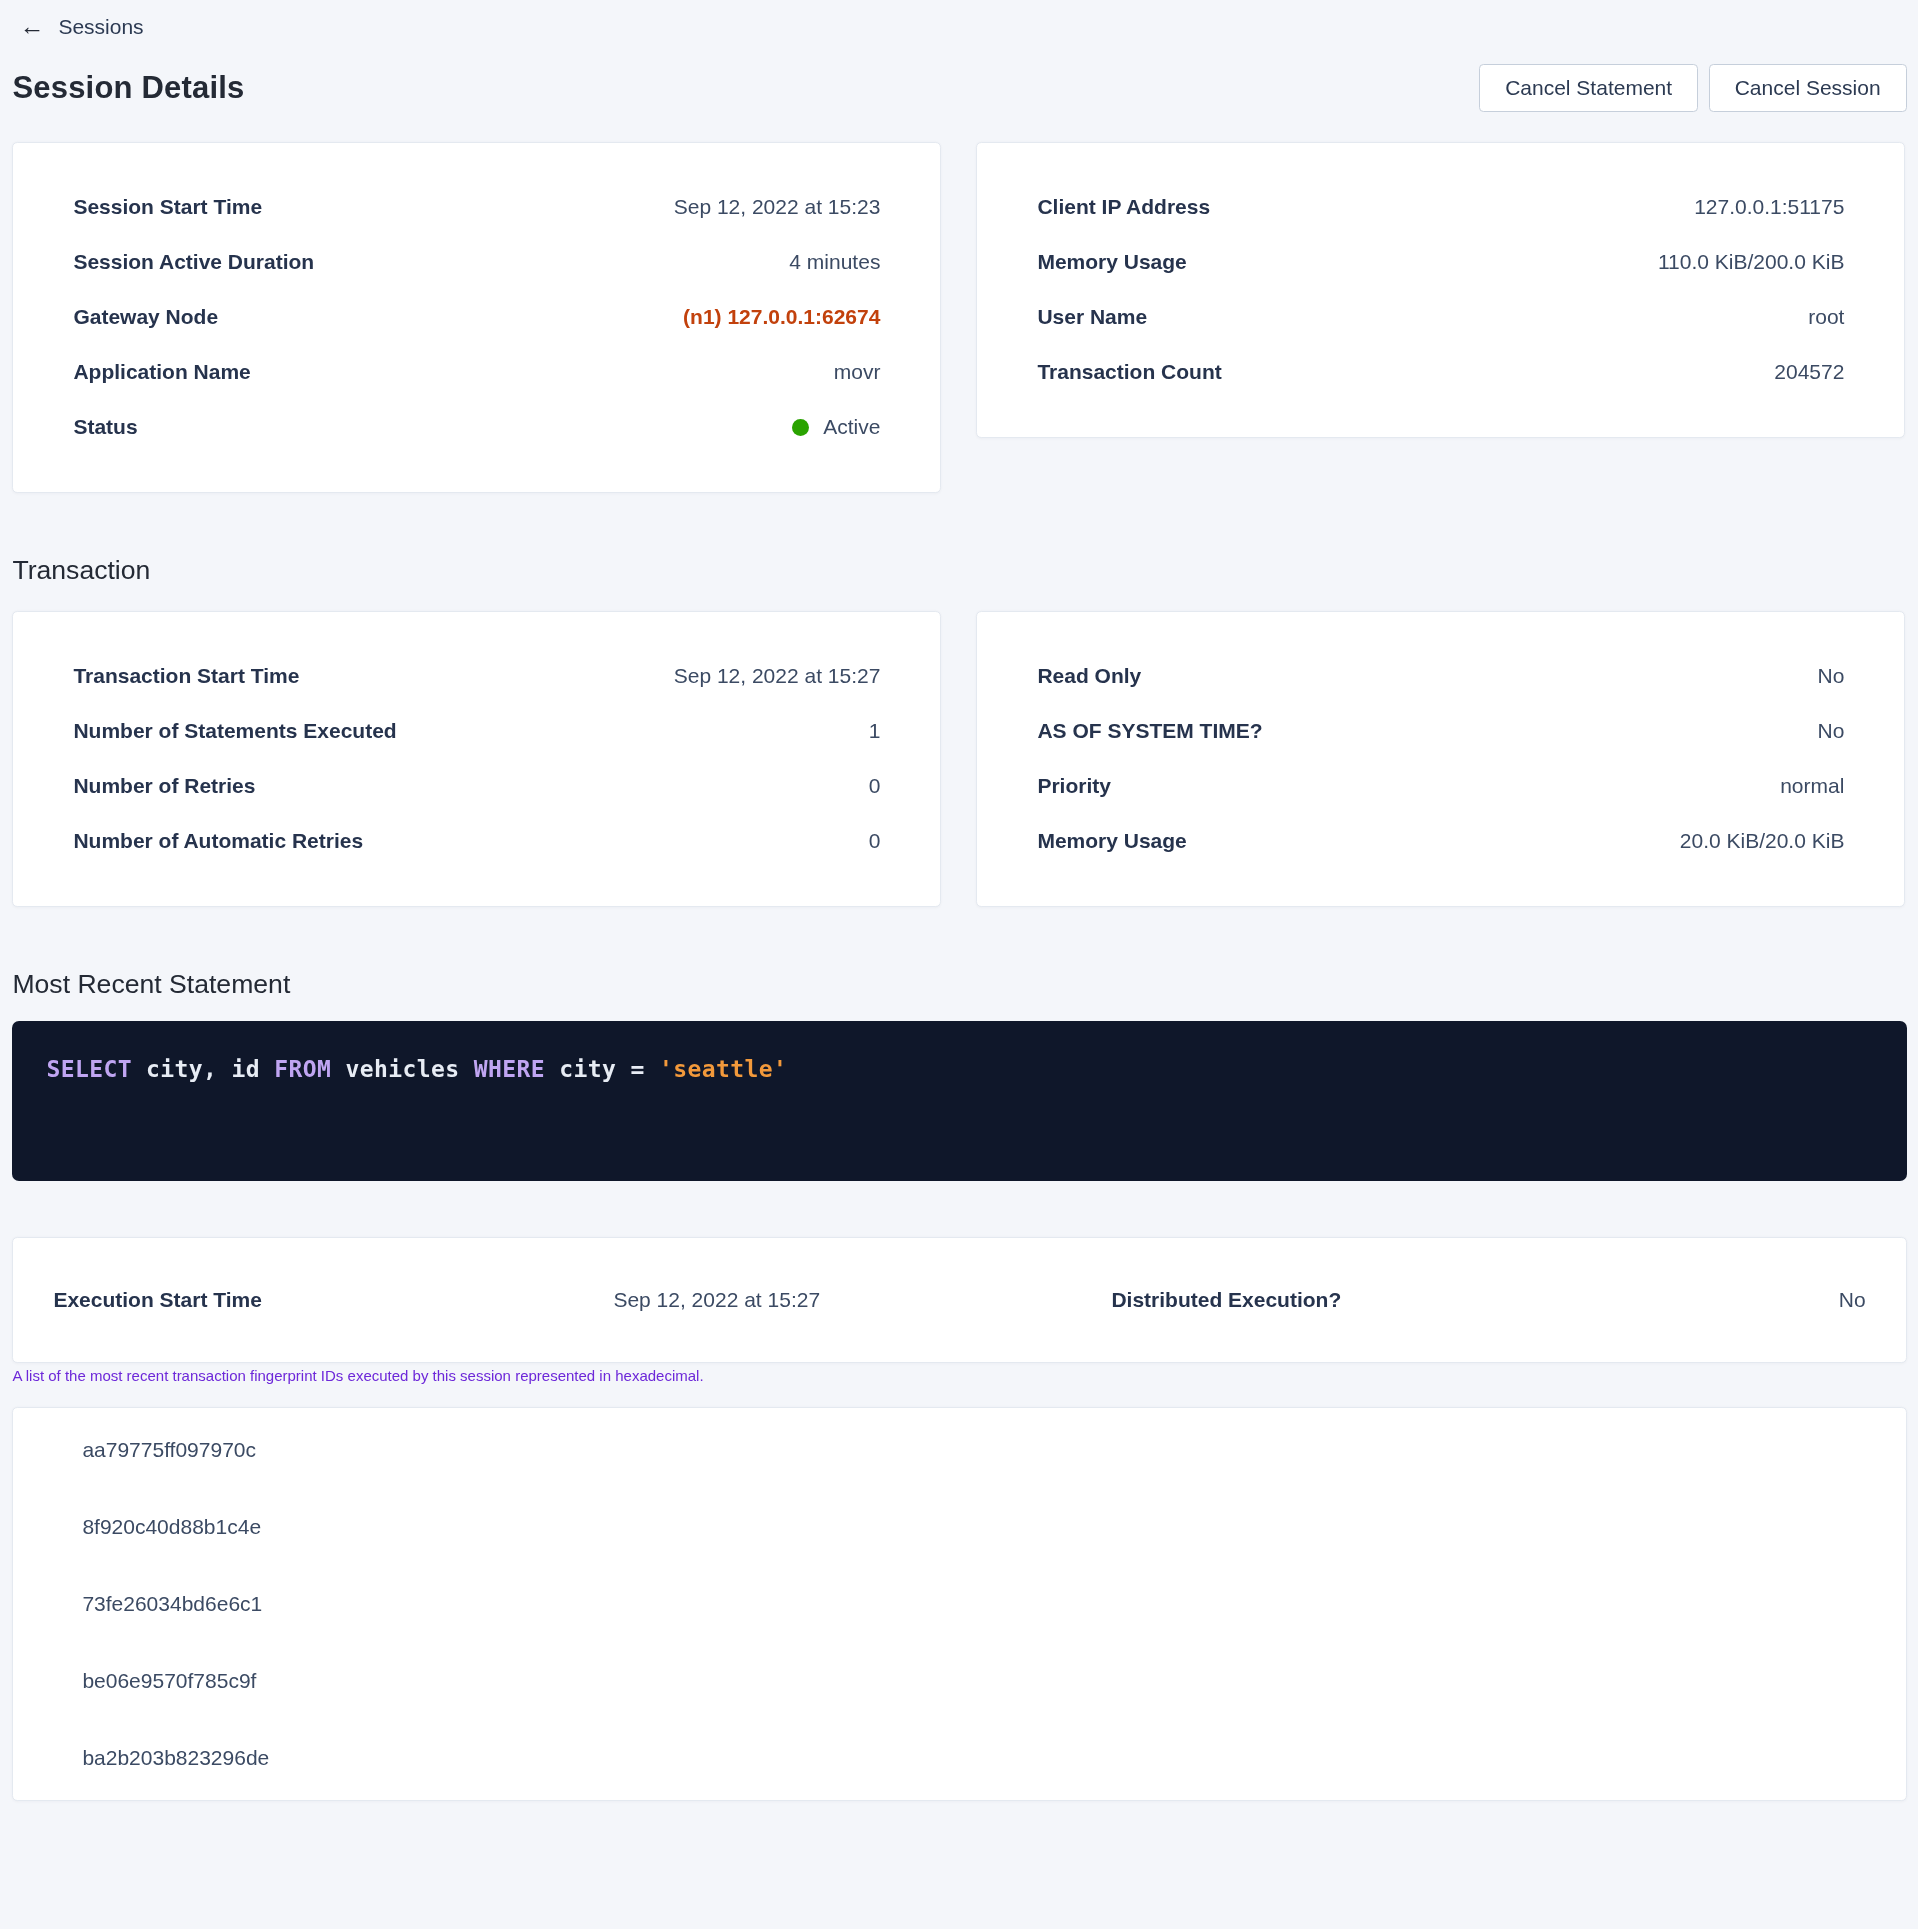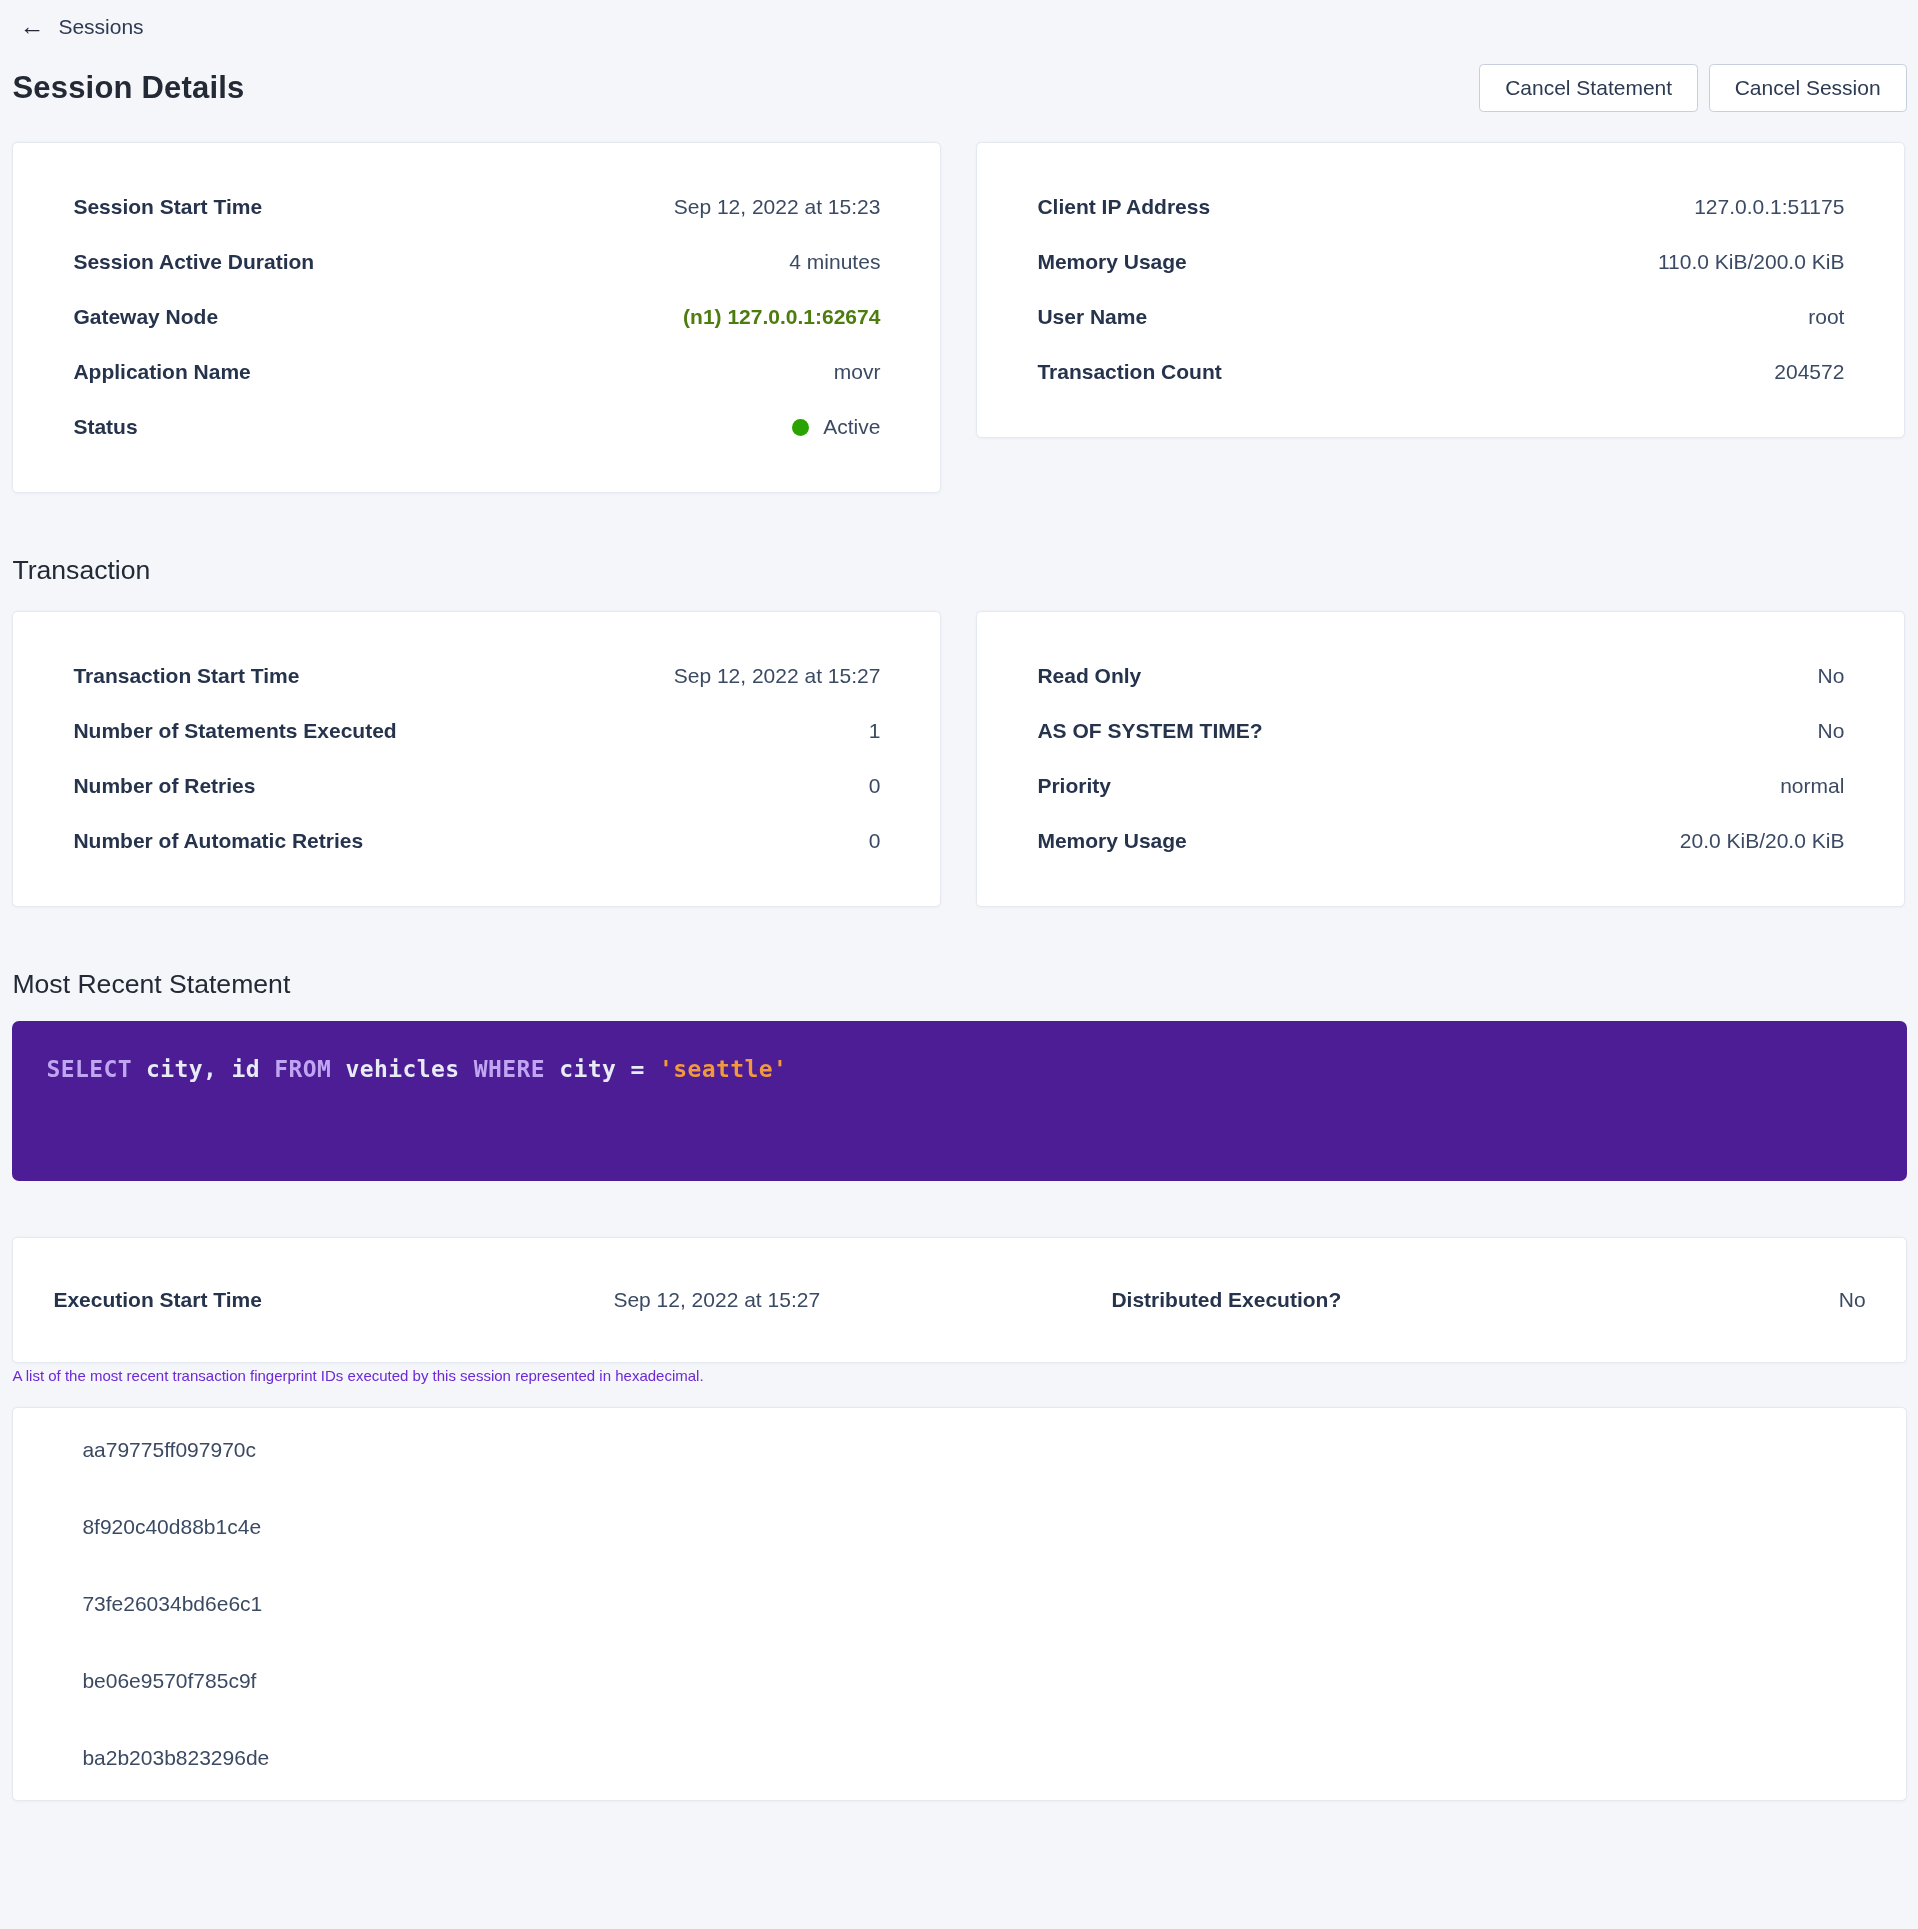--- a/index.html
+++ b/index.html
@@ -68,38 +68,38 @@
     padding: 37px 60px;
   }
   .kv-row {
     display: flex;
     justify-content: space-between;
     align-items: center;
     height: 55px;
   }
   .kv-label { font-size: 21px; font-weight: 700; color: #26334d; }
   .kv-value { font-size: 21px; color: #3b4a63; text-align: right; }
-  .kv-value.link { color: #4d7c0f; font-weight: 700; cursor: pointer; }
+  .kv-value.link { color: #c2410c; font-weight: 700; cursor: pointer; }
   .status-wrap { display: flex; align-items: center; gap: 14px; }
   .status-dot {
     width: 17px; height: 17px; border-radius: 50%;
     background: #2aa300; display: inline-block;
   }
   
   .section-heading {
     margin-top: 62px;
     font-size: 26.6px;
     font-weight: 400;
     color: #242a35;
   }
   .two-col.tight { margin-top: 25px; }
   
   .code-block {
     margin-top: 21px;
-    background: #4c1d95;
+    background: #0f172a;
     border-radius: 7px;
     height: 160px;
     padding: 35px 34px;
     font-family: "DejaVu Sans Mono", "Liberation Mono", monospace;
     font-size: 23px;
     font-weight: 700;
     letter-spacing: 0.4px;
     white-space: pre-wrap;
     color: #e7ecf4;
   }

